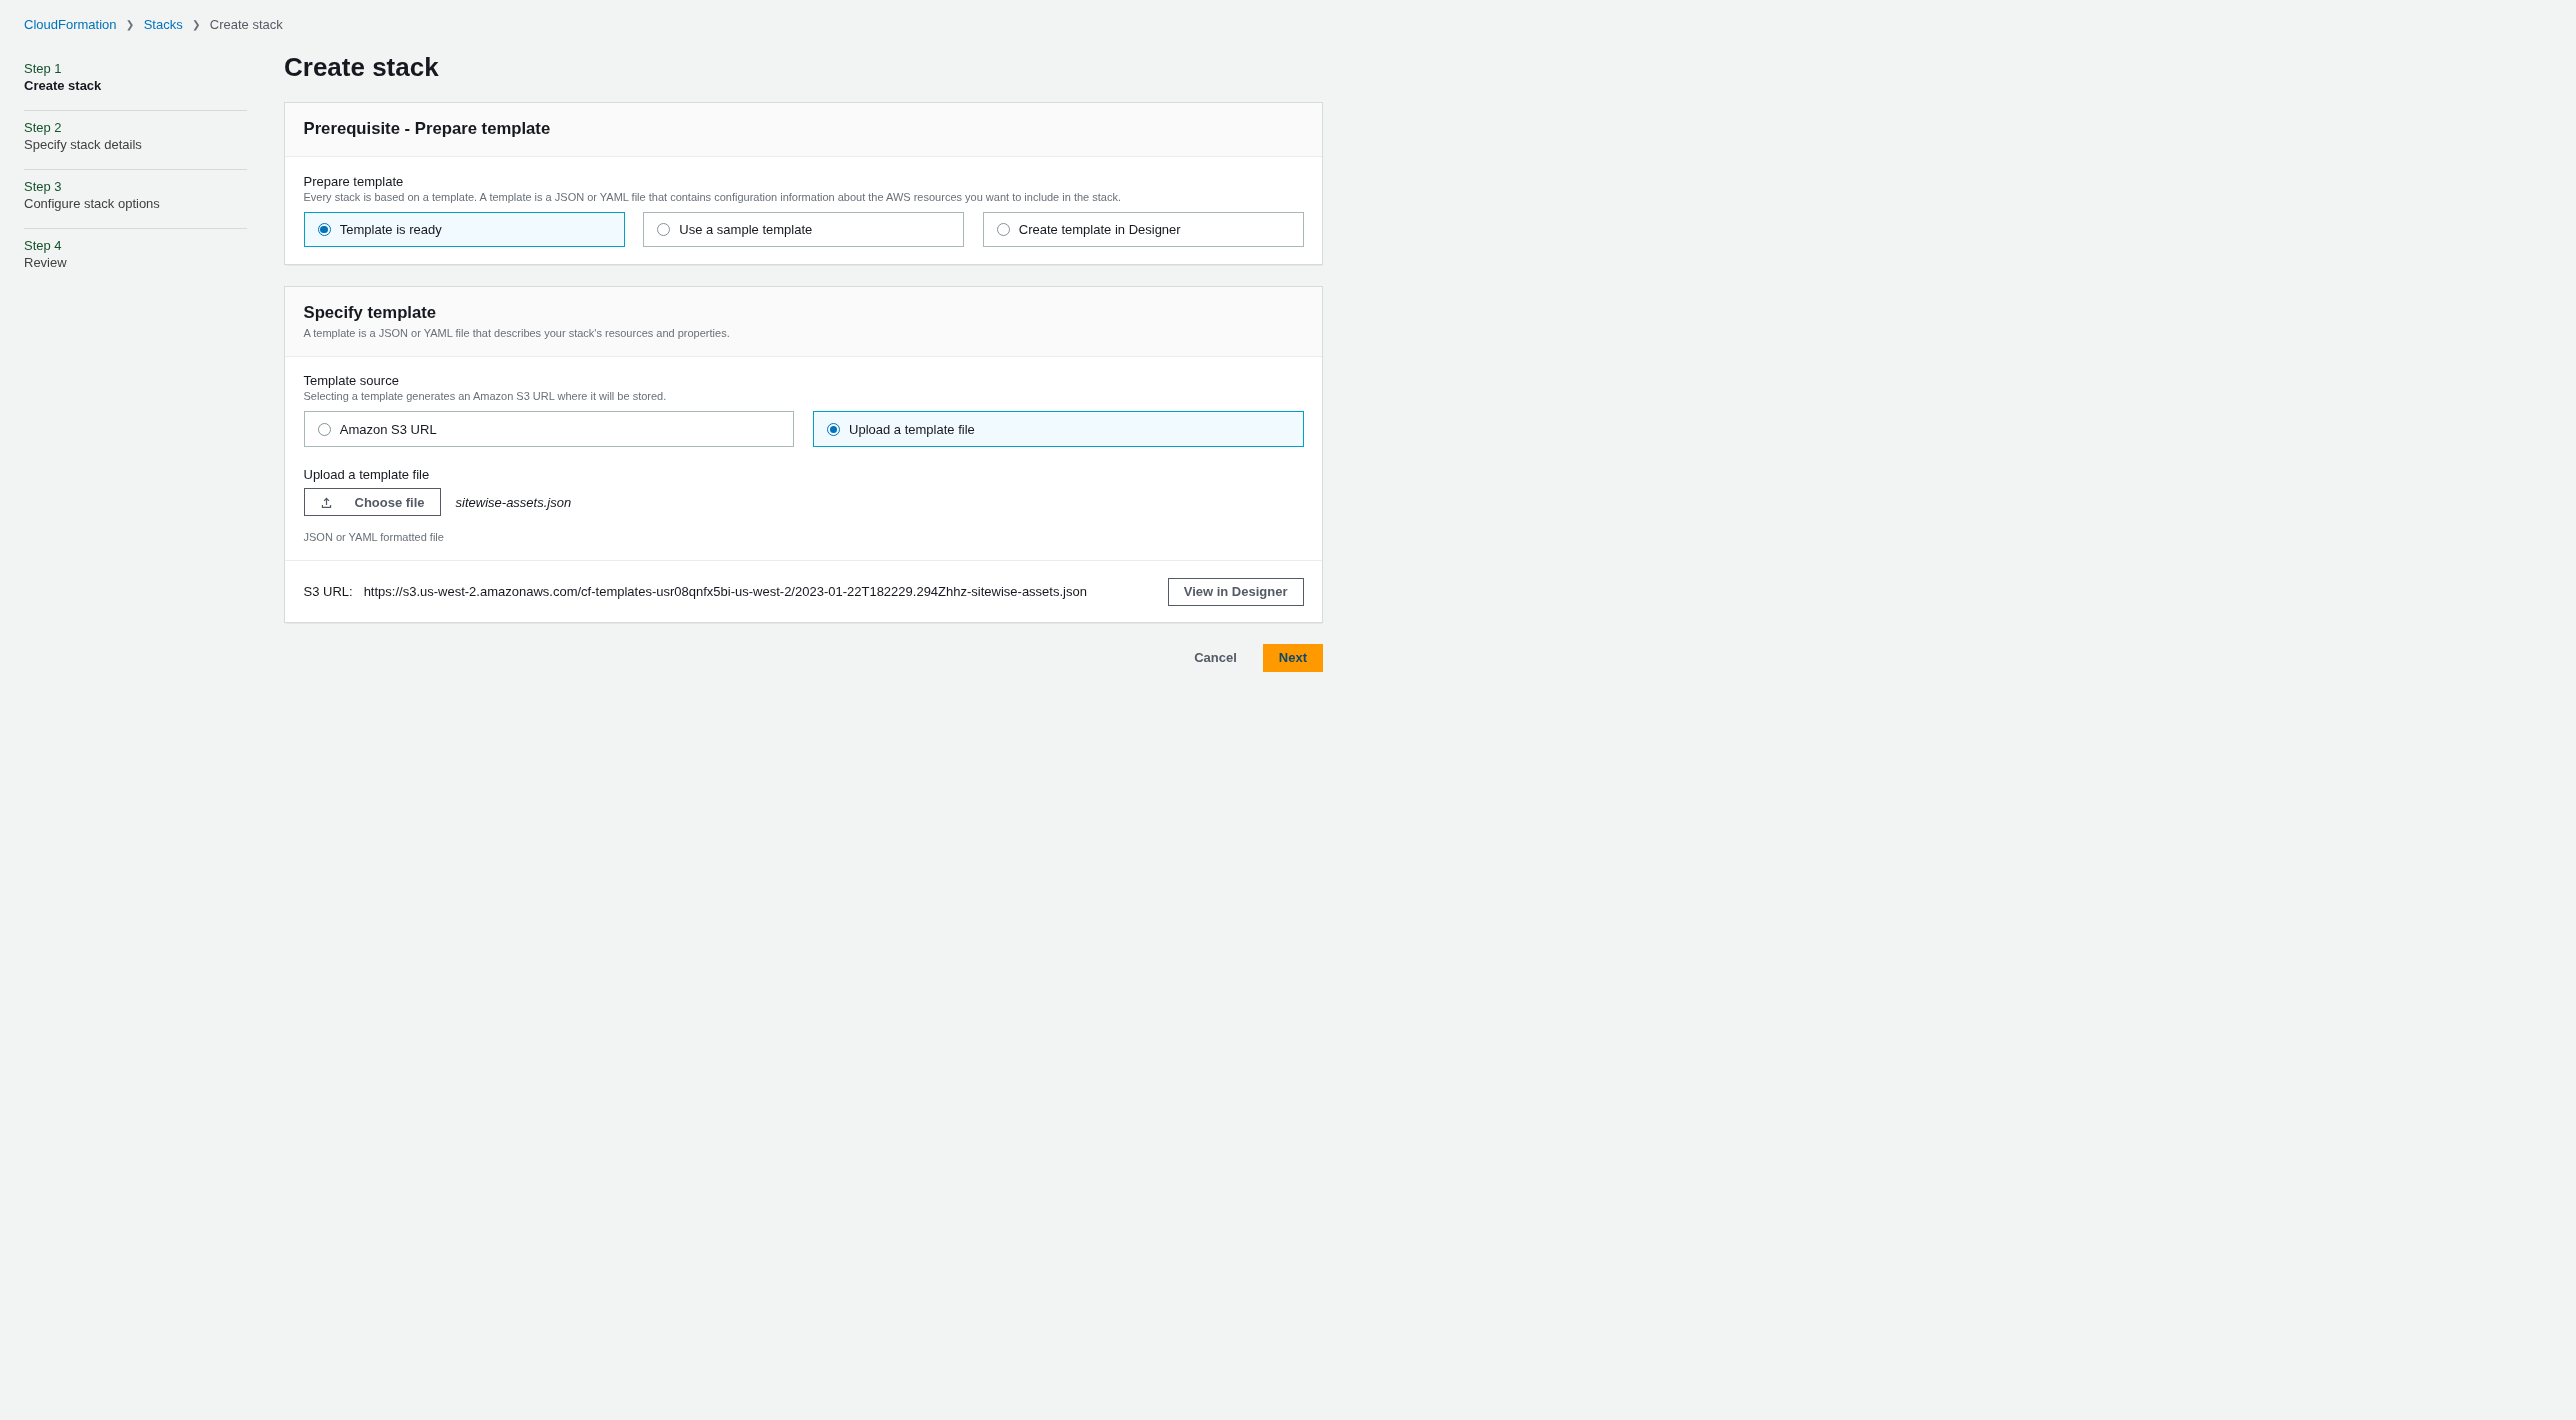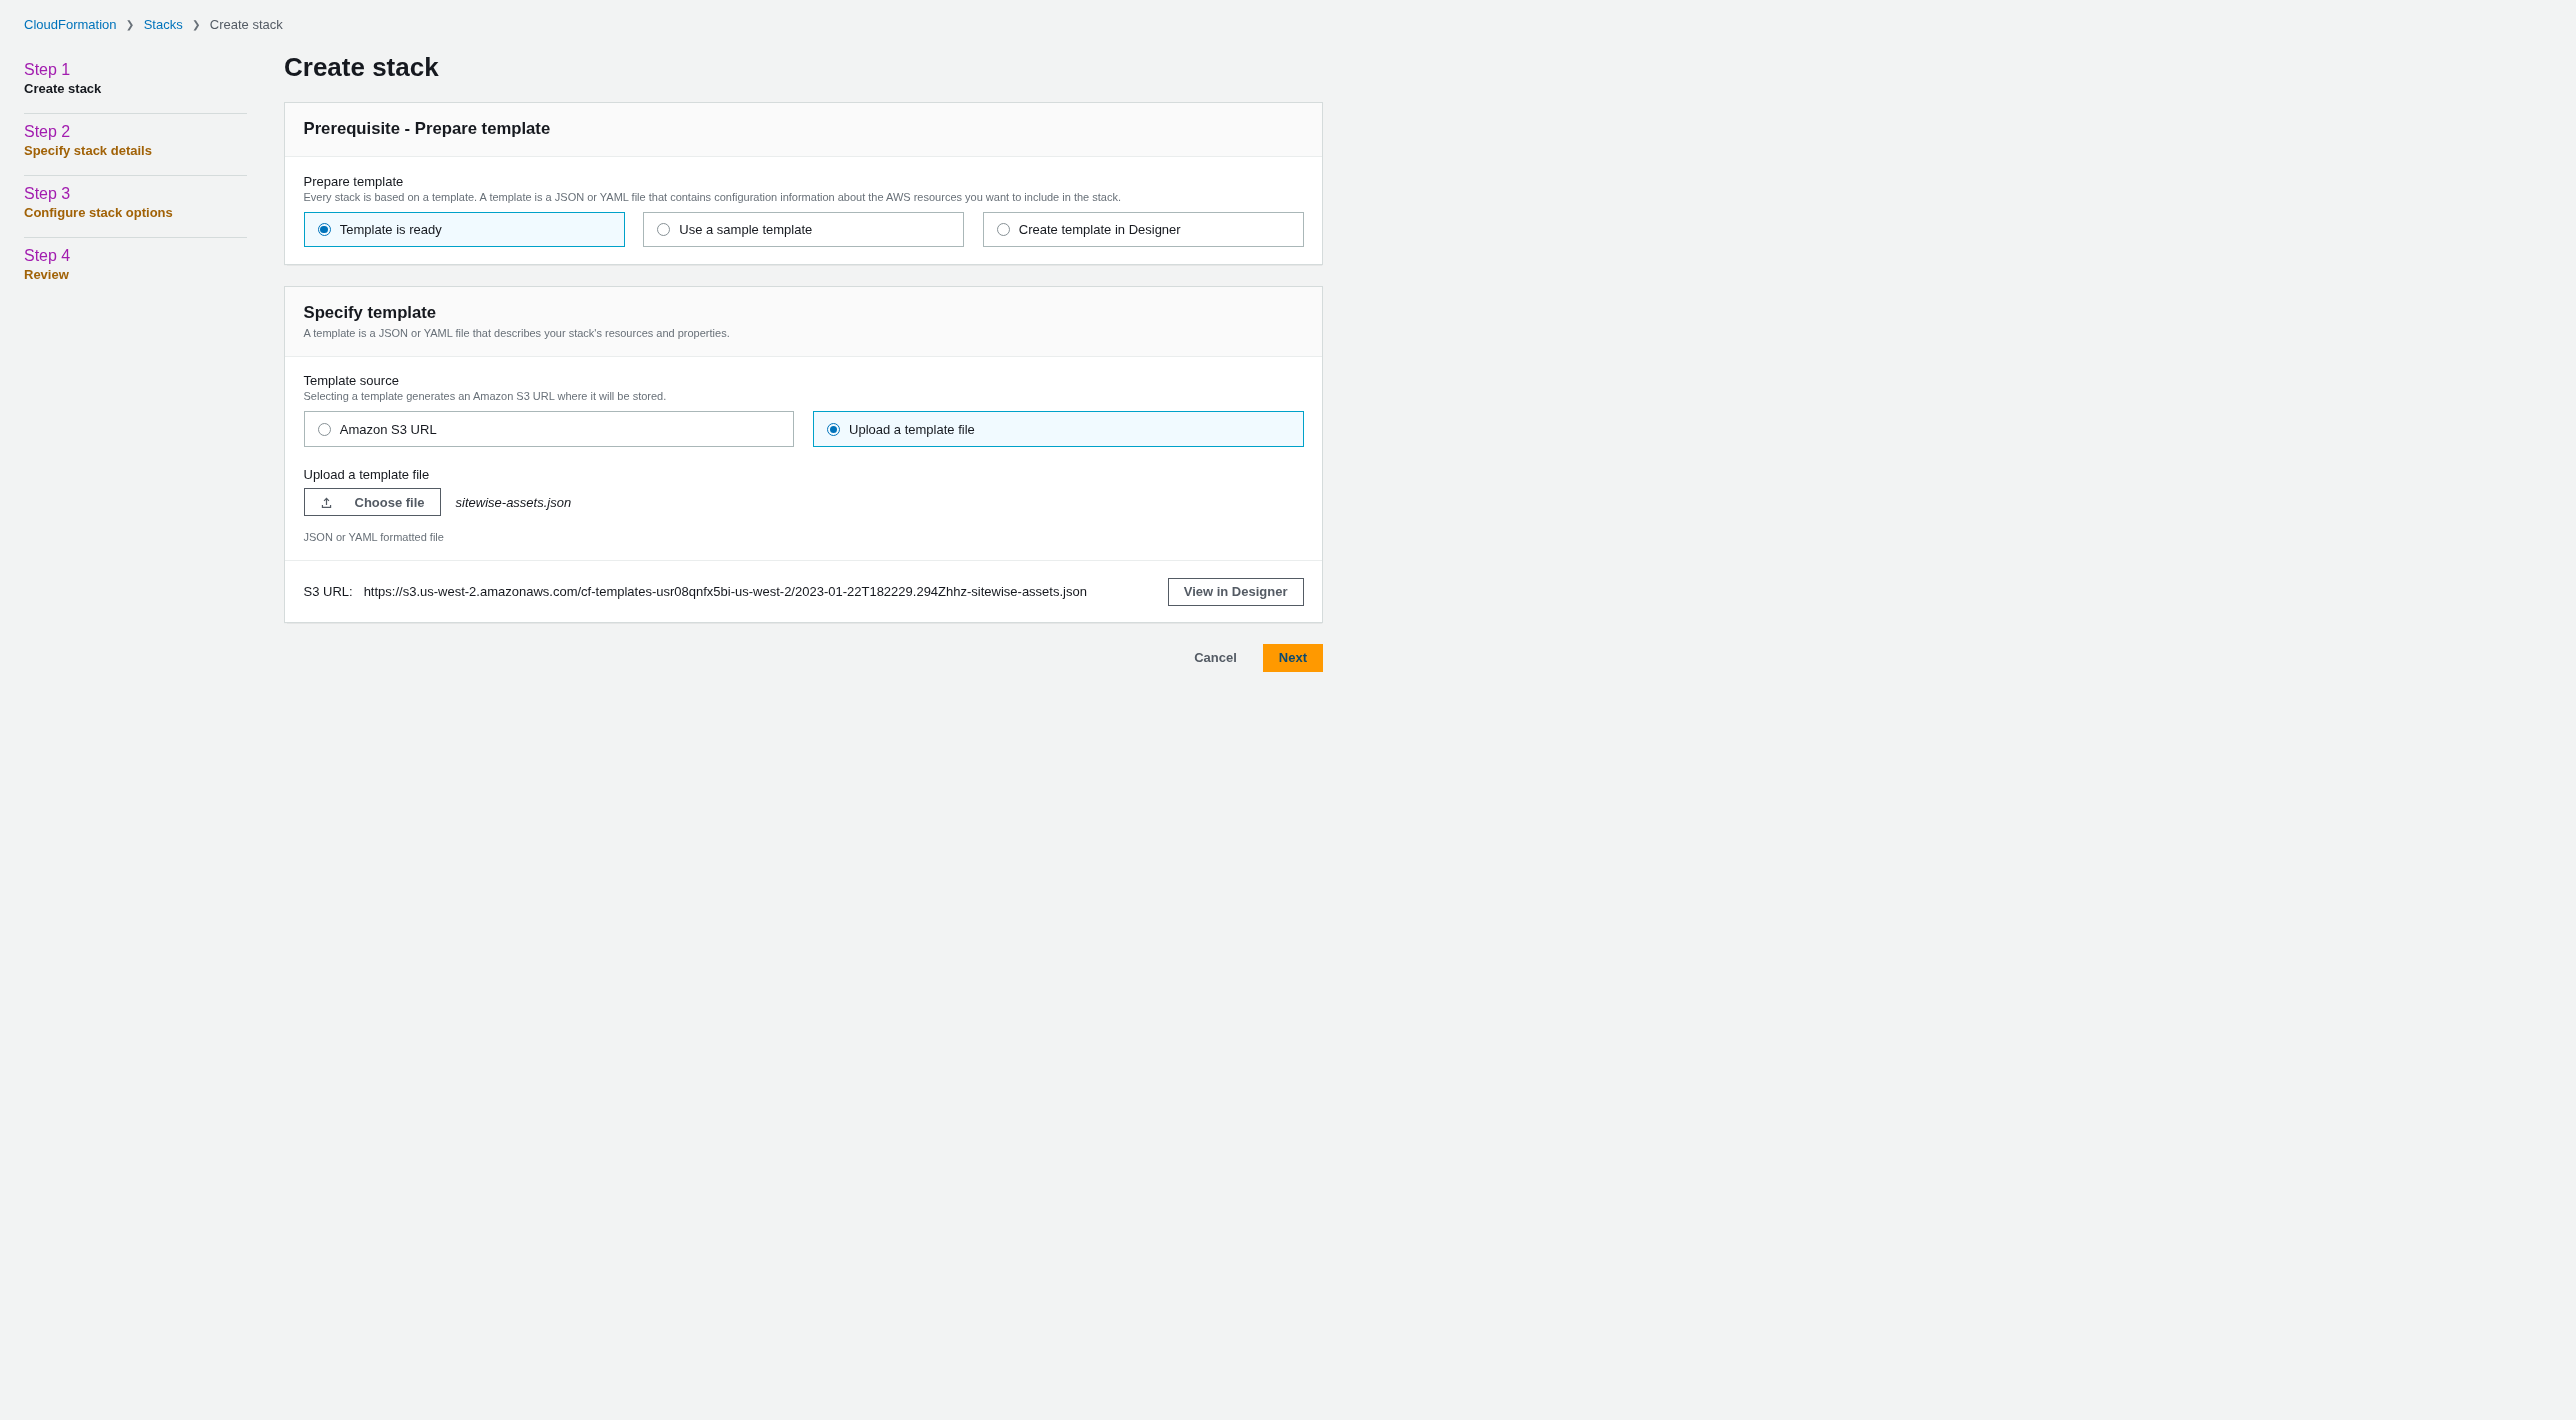--- a/index.html
+++ b/index.html
@@ -43,28 +43,27 @@
       flex-shrink: 0;
     }
     .step {
       padding: 9.3px 0 16.7px 0;
       border-bottom: 0.9px solid #d5dbdb;
     }
     .step:last-child {
       border-bottom: none;
     }
     .step-num {
-      font-size: 16px;
-      color: #a21caf;
+      font-size: 13px;
+      color: #14532d;
       margin-bottom: 1.9px;
     }
     .step-title {
       font-size: 13px;
-      color: #a16207;
-      font-weight: bold;
+      color: #404040;
     }
     .step.active .step-title {
       color: #16191f;
       font-weight: 700;
     }
     .main {
       flex: 1;
       max-width: 1039px;
     }
     h1.page-title {

